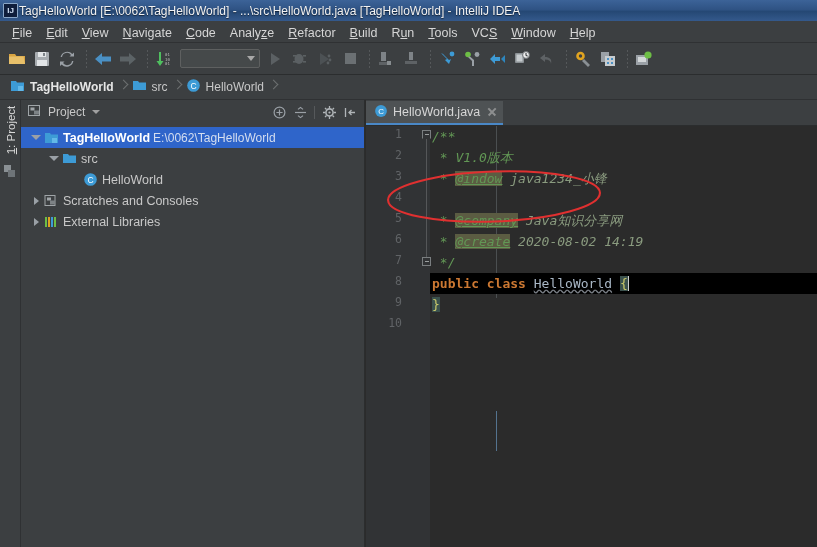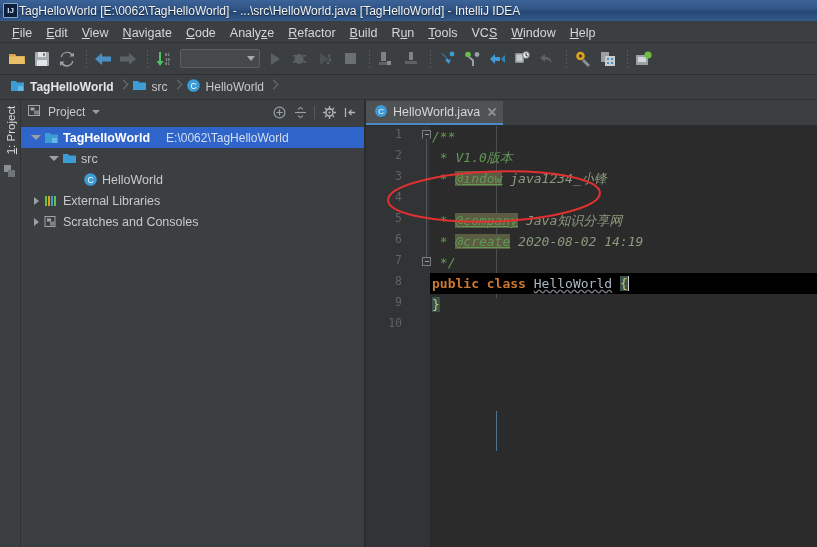--- a/index.html
+++ b/index.html
@@ -110,21 +110,21 @@
   .tree{padding-top:2px;font-size:12.5px;}
   .trow{height:21px;display:flex;align-items:center;padding-left:8px;box-sizing:border-box;white-space:nowrap;}
   .trow.sel{background:#2F65CA;}
   .tw{width:14px;height:14px;flex:none;display:flex;align-items:center;justify-content:center;}
   .tri{width:0;height:0;border-left:5px solid #9AA0A6;border-top:4px solid transparent;border-bottom:4px solid transparent;}
   .tri.open{border-left:5px solid transparent;border-right:5px solid transparent;
     border-top:5px solid #9AA0A6;border-bottom:0;}
   .ticon{width:16px;height:16px;flex:none;display:flex;align-items:center;justify-content:center;margin-right:4px;}
   .tlbl{color:#C8C8C8;}
   .tlbl.bold{font-weight:bold;color:#EDEDED;}
-  .tpath{color:#8C8C8C;margin-left:16px;font-size:12px;}
+  .tpath{color:#8C8C8C;margin-left:3px;font-size:12px;}
   .trow.sel .tlbl,.trow.sel .tlbl.bold{color:#FFFFFF;}
   .trow.sel .tpath{color:#D4DEF0;}
 
   
   .editor-wrap{
     position:absolute;left:366px;top:100px;width:451px;height:447px;background:#2B2B2B;
   }
   .tabstrip{
     height:25px;background:#3C3F41;display:flex;align-items:flex-end;
     border-bottom:1px solid #2B2D2E;
@@ -473,41 +473,41 @@
         </span>
         <span class="tlbl">HelloWorld</span>
       </div>
 
       <div class="trow" style="padding-left:8px;">
         <span class="tw">
             <span class="tri"></span>
           </span>
         <span class="ticon">
           <svg width="15" height="14" viewBox="0 0 15 14">
-              <rect x="1" y="2" width="2" height="10" fill="#6DBE45"></rect>
-              <rect x="4" y="2" width="2" height="10" fill="#E0A320"></rect>
-              <rect x="7" y="2" width="2" height="10" fill="#3D9BD6"></rect>
-              <rect x="10" y="2" width="2" height="10" fill="#6DBE45"></rect>
-            </svg>
-        </span>
-        <span class="tlbl">External Libraries</span>
+              <rect x="1" y="1.5" width="10" height="10" fill="none" stroke="#A0A5A8"></rect>
+              <rect x="3" y="3.5" width="4" height="3" fill="#A0A5A8"></rect>
+              <rect x="6" y="6.5" width="5" height="4" fill="#7D8285"></rect>
+            </svg>
+        </span>
+        <span class="tlbl">Scratches and Consoles</span>
       </div>
 
       <div class="trow" style="padding-left:8px;">
         <span class="tw">
             <span class="tri"></span>
           </span>
         <span class="ticon">
           <svg width="15" height="14" viewBox="0 0 15 14">
-              <rect x="1" y="1.5" width="10" height="10" fill="none" stroke="#A0A5A8"></rect>
-              <rect x="3" y="3.5" width="4" height="3" fill="#A0A5A8"></rect>
-              <rect x="6" y="6.5" width="5" height="4" fill="#7D8285"></rect>
-            </svg>
-        </span>
-        <span class="tlbl">Scratches and Consoles</span>
+              <rect x="1" y="2" width="2" height="10" fill="#6DBE45"></rect>
+              <rect x="4" y="2" width="2" height="10" fill="#E0A320"></rect>
+              <rect x="7" y="2" width="2" height="10" fill="#3D9BD6"></rect>
+              <rect x="10" y="2" width="2" height="10" fill="#6DBE45"></rect>
+            </svg>
+        </span>
+        <span class="tlbl">External Libraries</span>
       </div>
     </div>
   </div>
 
   <div class="editor-wrap">
 
     <div class="tabstrip">
       <div class="tab">
         <span>
           <svg width="14" height="14" viewBox="0 0 15 15">

